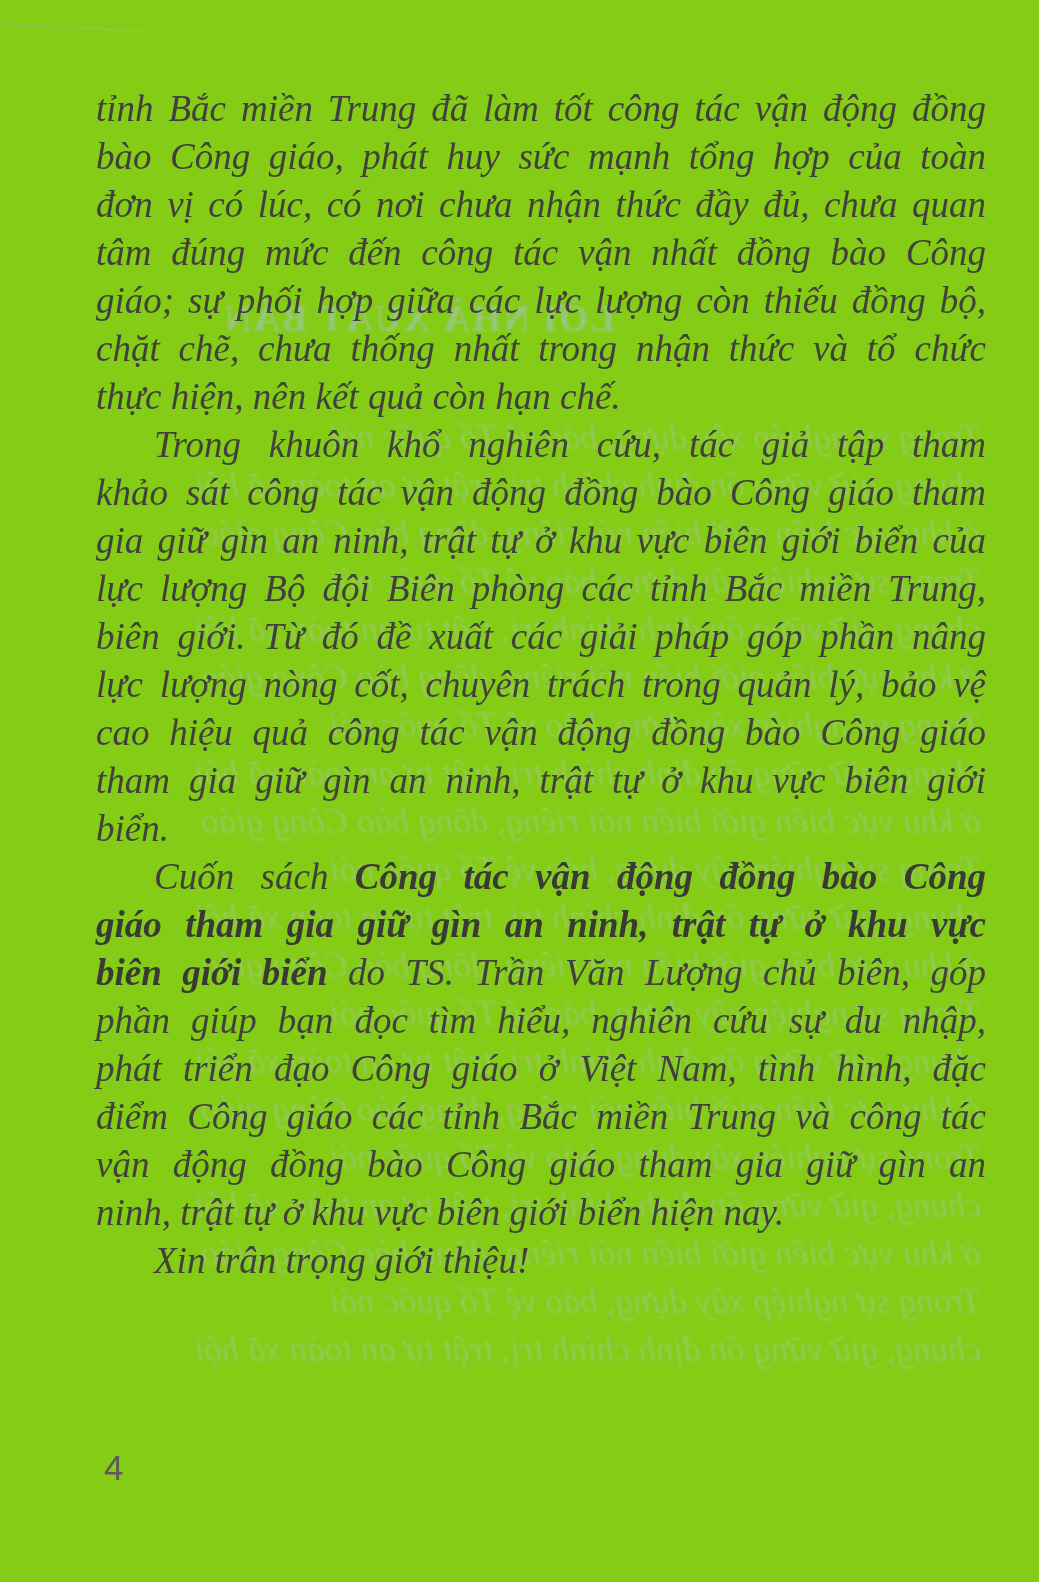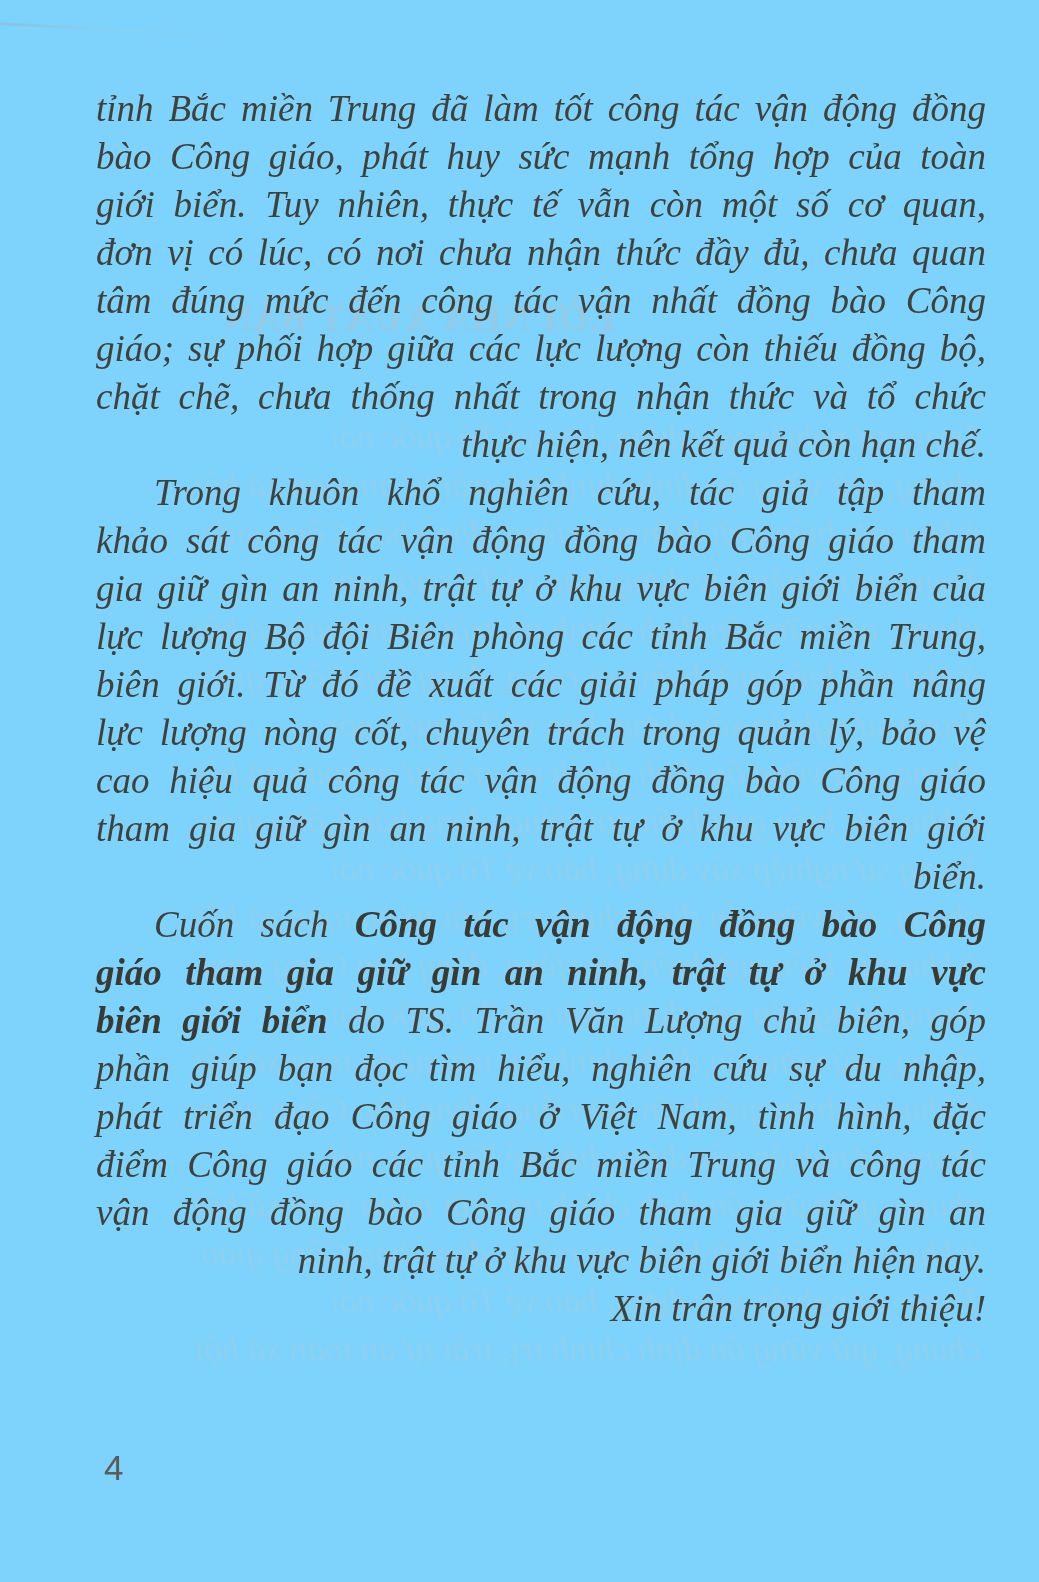--- a/index.html
+++ b/index.html
@@ -6,21 +6,21 @@
   html, body {
     margin: 0;
     padding: 0;
     background: #e9e9e7;
   }
   .page {
     position: relative;
     width: 1039px;
     height: 1582px;
     margin: 0 auto;
-    background: #7dd3fc;
+    background: #84cc16;
     overflow: hidden;
     font-family: "Liberation Serif", "DejaVu Serif", serif;
   }
   
   .scan-streak {
     position: absolute;
     left: -20px; top: 28px;
     width: 260px; height: 3px;
     background: linear-gradient(90deg, rgba(160,160,158,.35), rgba(200,200,198,.12), rgba(255,255,255,0));
     transform: rotate(3deg);
@@ -66,21 +66,21 @@
     top: 85px;
     width: 890px;
     font-size: 37px;
     line-height: 48px;
     font-style: italic;
     color: #41413c;
     z-index: 2;
   }
   .line {
     height: 48px;
-    text-align: right;
+    text-align: left;
     white-space: normal;
   }
   .line.j {
     text-align: justify;
     text-align-last: justify;
   }
   .line.ind { text-indent: 58px; }
   .line .b { font-weight: bold; color: #3a3a34; }
   .page-number {
     position: absolute;
@@ -122,21 +122,20 @@
         <div class="ghost-line" style="top: 1186px;">chung, giữ vững ổn định chính trị, trật tự an toàn xã hội</div>
         <div class="ghost-line" style="top: 1234px;">ở khu vực biên giới biển nói riêng, đồng bào Công giáo</div>
         <div class="ghost-line" style="top: 1282px;">Trong sự nghiệp xây dựng, bảo vệ Tổ quốc nói</div>
         <div class="ghost-line" style="top: 1330px;">chung, giữ vững ổn định chính trị, trật tự an toàn xã hội</div>
       </div>
   </div>
 
   <main class="text-block" id="text-block">
       <div class="line j"><span>tỉnh Bắc miền Trung đã làm tốt công tác vận động đồng</span></div>
       <div class="line j"><span>bào Công giáo, phát huy sức mạnh tổng hợp của toàn</span></div>
-      <div class="line j"><span>giới biển. Tuy nhiên, thực tế vẫn còn một số cơ quan,</span></div>
       <div class="line j"><span>đơn vị có lúc, có nơi chưa nhận thức đầy đủ, chưa quan</span></div>
       <div class="line j"><span>tâm đúng mức đến công tác vận nhất đồng bào Công</span></div>
       <div class="line j"><span>giáo; sự phối hợp giữa các lực lượng còn thiếu đồng bộ,</span></div>
       <div class="line j"><span>chặt chẽ, chưa thống nhất trong nhận thức và tổ chức</span></div>
       <div class="line"><span>thực hiện, nên kết quả còn hạn chế.</span></div>
       <div class="line j ind"><span>Trong khuôn khổ nghiên cứu, tác giả tập tham</span></div>
       <div class="line j"><span>khảo sát công tác vận động đồng bào Công giáo tham</span></div>
       <div class="line j"><span>gia giữ gìn an ninh, trật tự ở khu vực biên giới biển của</span></div>
       <div class="line j"><span>lực lượng Bộ đội Biên phòng các tỉnh Bắc miền Trung,</span></div>
       <div class="line j"><span>biên giới. Từ đó đề xuất các giải pháp góp phần nâng</span></div>

